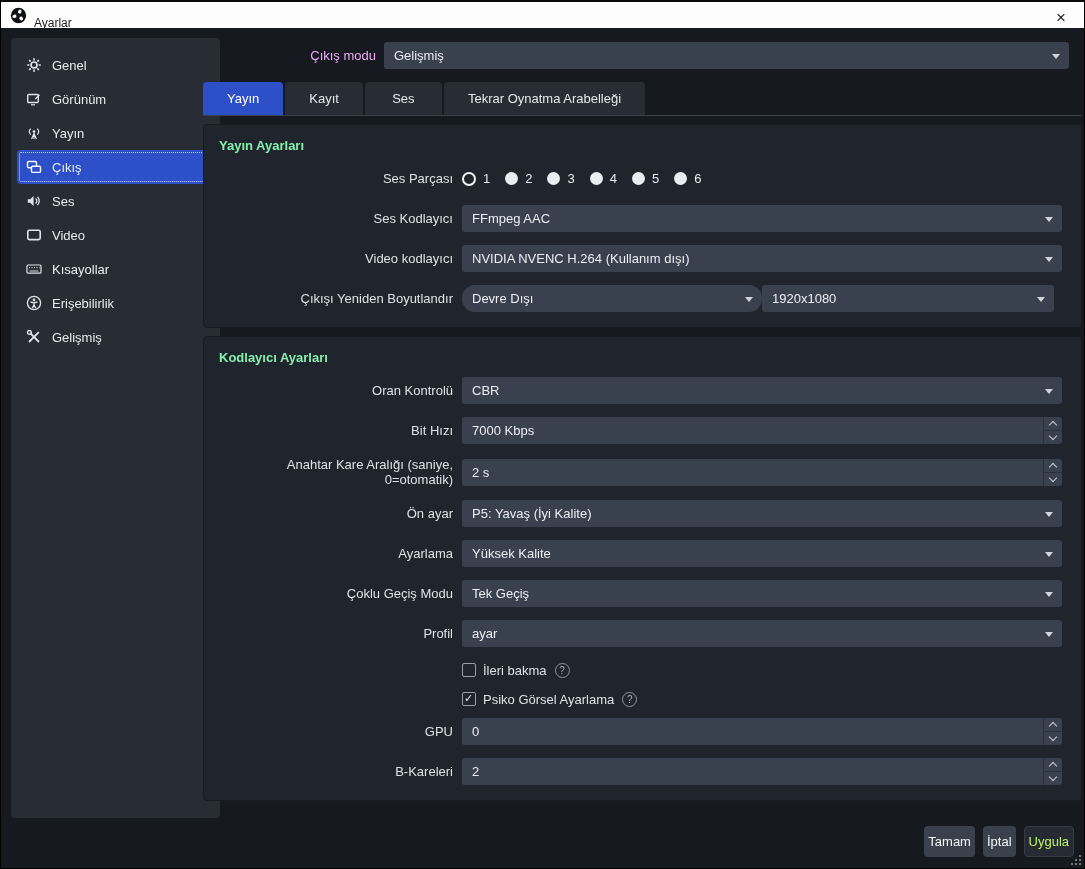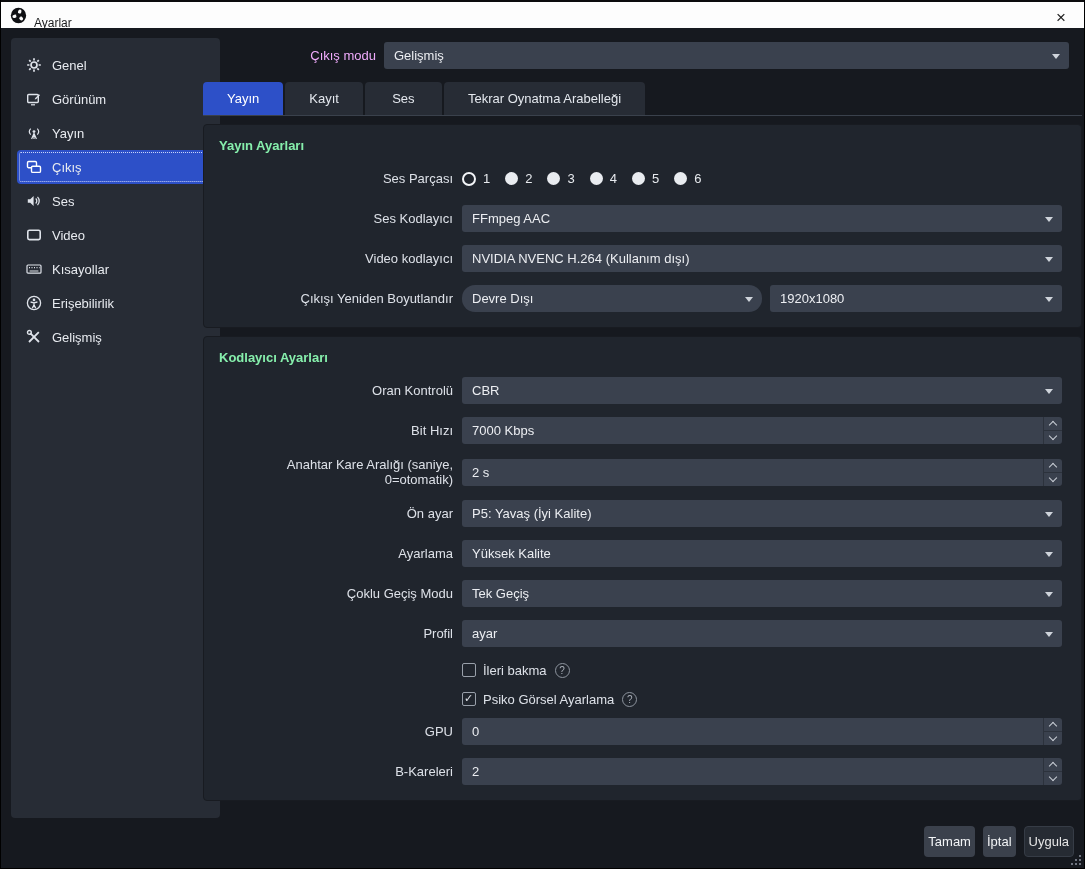--- a/index.html
+++ b/index.html
@@ -36,21 +36,21 @@
   
   .panel{ background:#20252d; border:1px solid #181b21; border-radius:4px; margin-top:8px;
     padding:12px 13px 2px 13px; }
   .panel-title{ font-weight:bold; color:#86efac; font-size:13px; margin:1px 0 12px 2px; }
   .row{ display:flex; align-items:center; min-height:27px; margin-bottom:13px; }
   .row-label{ width:245px; flex:none; text-align:right; padding-right:9px; color:#dde1e8; font-size:13px; }
   
   .field{ height:27px; background:#3a414e; border-radius:3px; display:flex; align-items:center;
     color:#eceef2; font-size:13px; position:relative; }
   .field .val{ flex:1; padding-left:10px; white-space:nowrap; overflow:hidden; }
-  .w600{ width:600px; } .w300{ width:300px;border-radius:13px; } .w292{ width:292px; margin-left:8px; }
+  .w600{ width:600px; } .w300{ width:300px;border-radius:13px; } .w292{ width:292px; }
   .dd-arrow{ width:26px; height:100%; display:flex; align-items:center; justify-content:center; flex:none; }
   .dd-arrow i{ width:0; height:0; border:4px solid transparent; border-top:5px solid #cfd4db; margin-top:5px; }
   .spin{ width:19px; height:100%; flex:none; border-left:1px solid #2c323c; display:flex; flex-direction:column; }
   .spin .sbtn{ flex:1; display:flex; align-items:center; justify-content:center; }
   .spin .sbtn.up{ border-bottom:1px solid #2c323c; }
   .chev{ width:6px; height:6px; border-right:1.5px solid #c9ced6; border-bottom:1.5px solid #c9ced6; }
   .up .chev{ transform:rotate(-135deg); margin-top:3px; }
   .down .chev{ transform:rotate(45deg); margin-bottom:3px; }
   
   .radio-group{ display:flex; align-items:center; gap:15px; }
@@ -61,21 +61,21 @@
   .cb-row{ min-height:20px; margin-bottom:9px; }
   .cb-wrap{ display:flex; align-items:center; gap:7px; color:#dde1e8; font-size:13px; }
   .cb{ width:14px; height:14px; border:1px solid #99a0aa; border-radius:2px; position:relative; flex:none; }
   .cb.checked::after{ content:"✓"; position:absolute; left:1px; top:-1px; font-size:11px; color:#dfe3e9; }
   .help{ width:15px; height:15px; border:1px solid #8d949e; border-radius:50%; color:#aab0b9;
     font-size:10px; display:inline-flex; align-items:center; justify-content:center; margin-left:1px; flex:none; }
   
   .footer{ position:absolute; right:10px; bottom:11px; display:flex; gap:8px; }
   .btn{ height:31px; padding:0 4px; background:#3b414c; border-radius:4px; color:#f3f5f7;
     font-size:13px; display:flex; align-items:center; }
-  .btn.disabled{ background:#262b33; color:#e5e5e5; border:1px solid #363c46; }
+  .btn.disabled{ background:#262b33; color:#bef264; border:1px solid #363c46; }
   .grip{ position:absolute; right:3px; bottom:3px; width:10px; height:10px; }
   .grip::after{ content:""; position:absolute; right:0; bottom:0; width:2px; height:2px; background:#707580;
     box-shadow:-4px 0 0 #707580, -8px 0 0 #707580, 0 -4px 0 #707580, 0 -8px 0 #707580, -4px -4px 0 #707580; }
 </style>
 </head>
 <body>
 
 <div class="titlebar">
   <svg viewBox="0 0 20 20" width="17" height="17">
     <circle cx="10" cy="10" r="9" fill="#101114"></circle>

